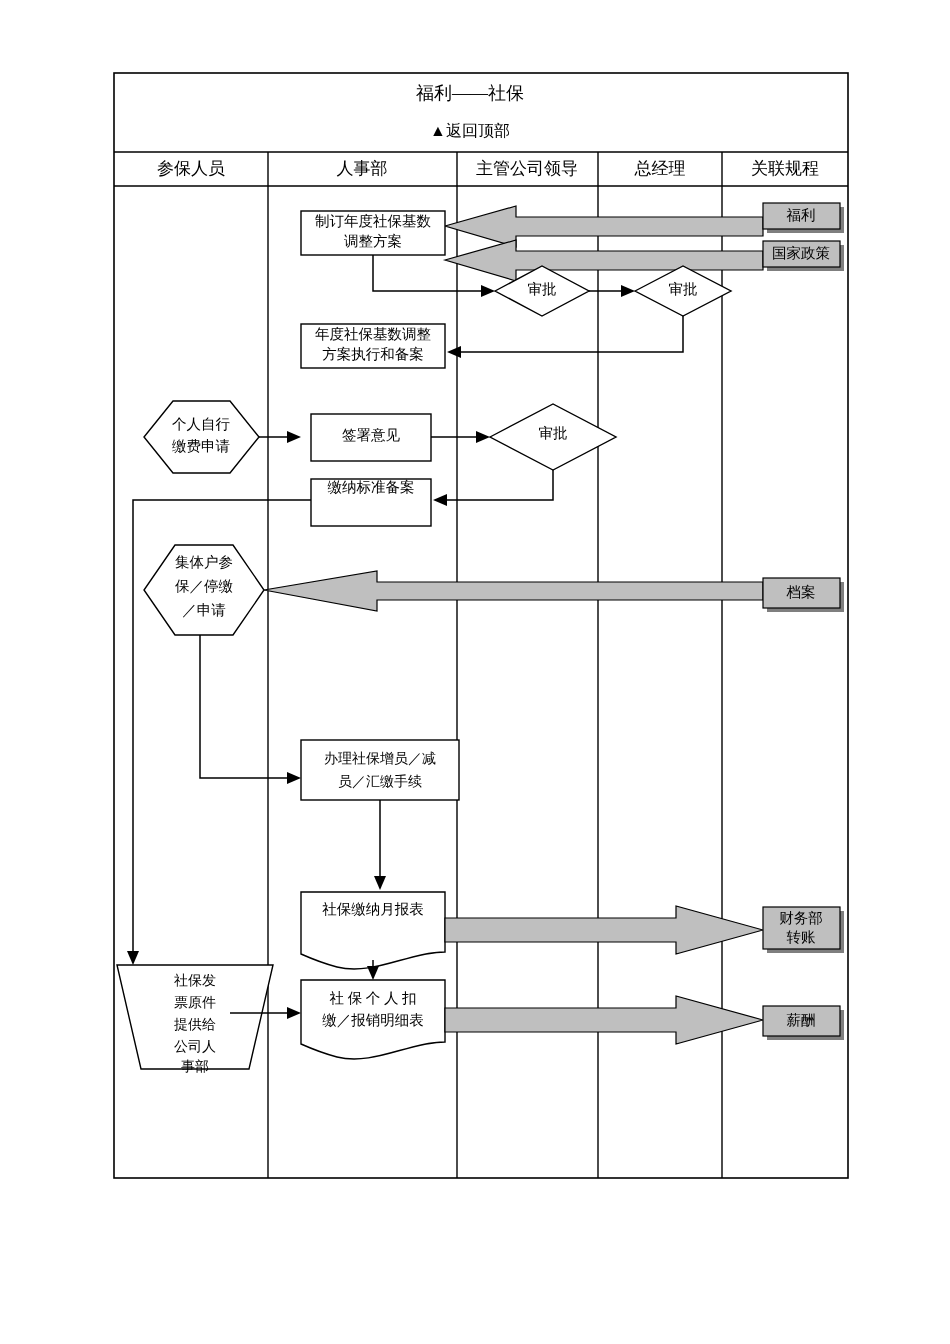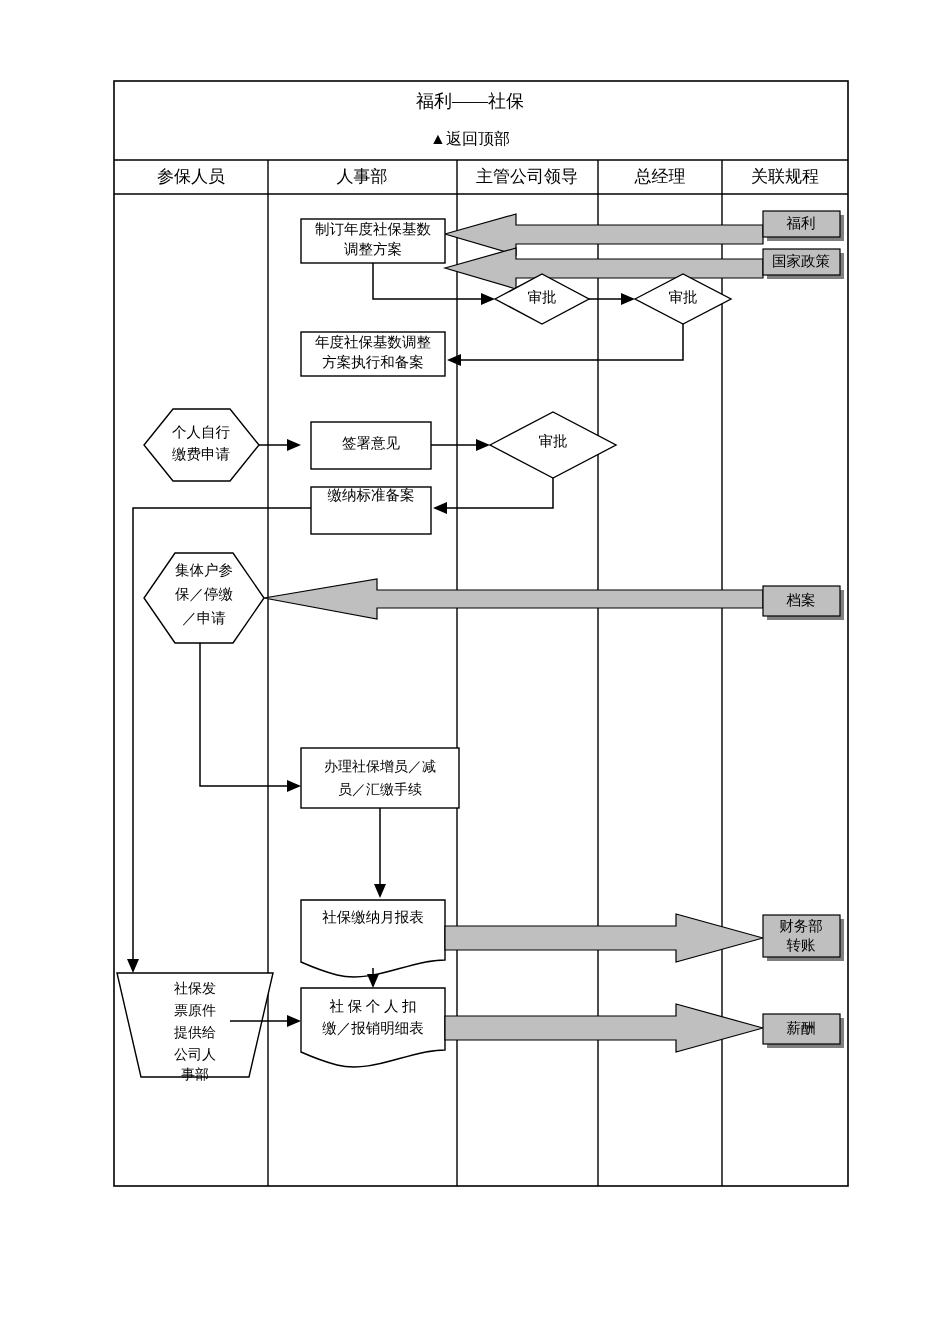--- a/index.html
+++ b/index.html
@@ -9,21 +9,21 @@
   }
   body {
     font-family: "Liberation Serif", "DejaVu Serif", serif;
     width: 950px;
     height: 1344px;
     position: relative;
     overflow: hidden;
   }
   #root {
     position: absolute;
-    left: 0; top: 16px;
+    left: 0; top: 8px;
     width: 950px;
     height: 1132px;
     text-decoration: underline;
   }
   svg#chart {
     position: absolute;
     left: 0; top: 0;
     width: 950px;
     height: 1344px;
   }

